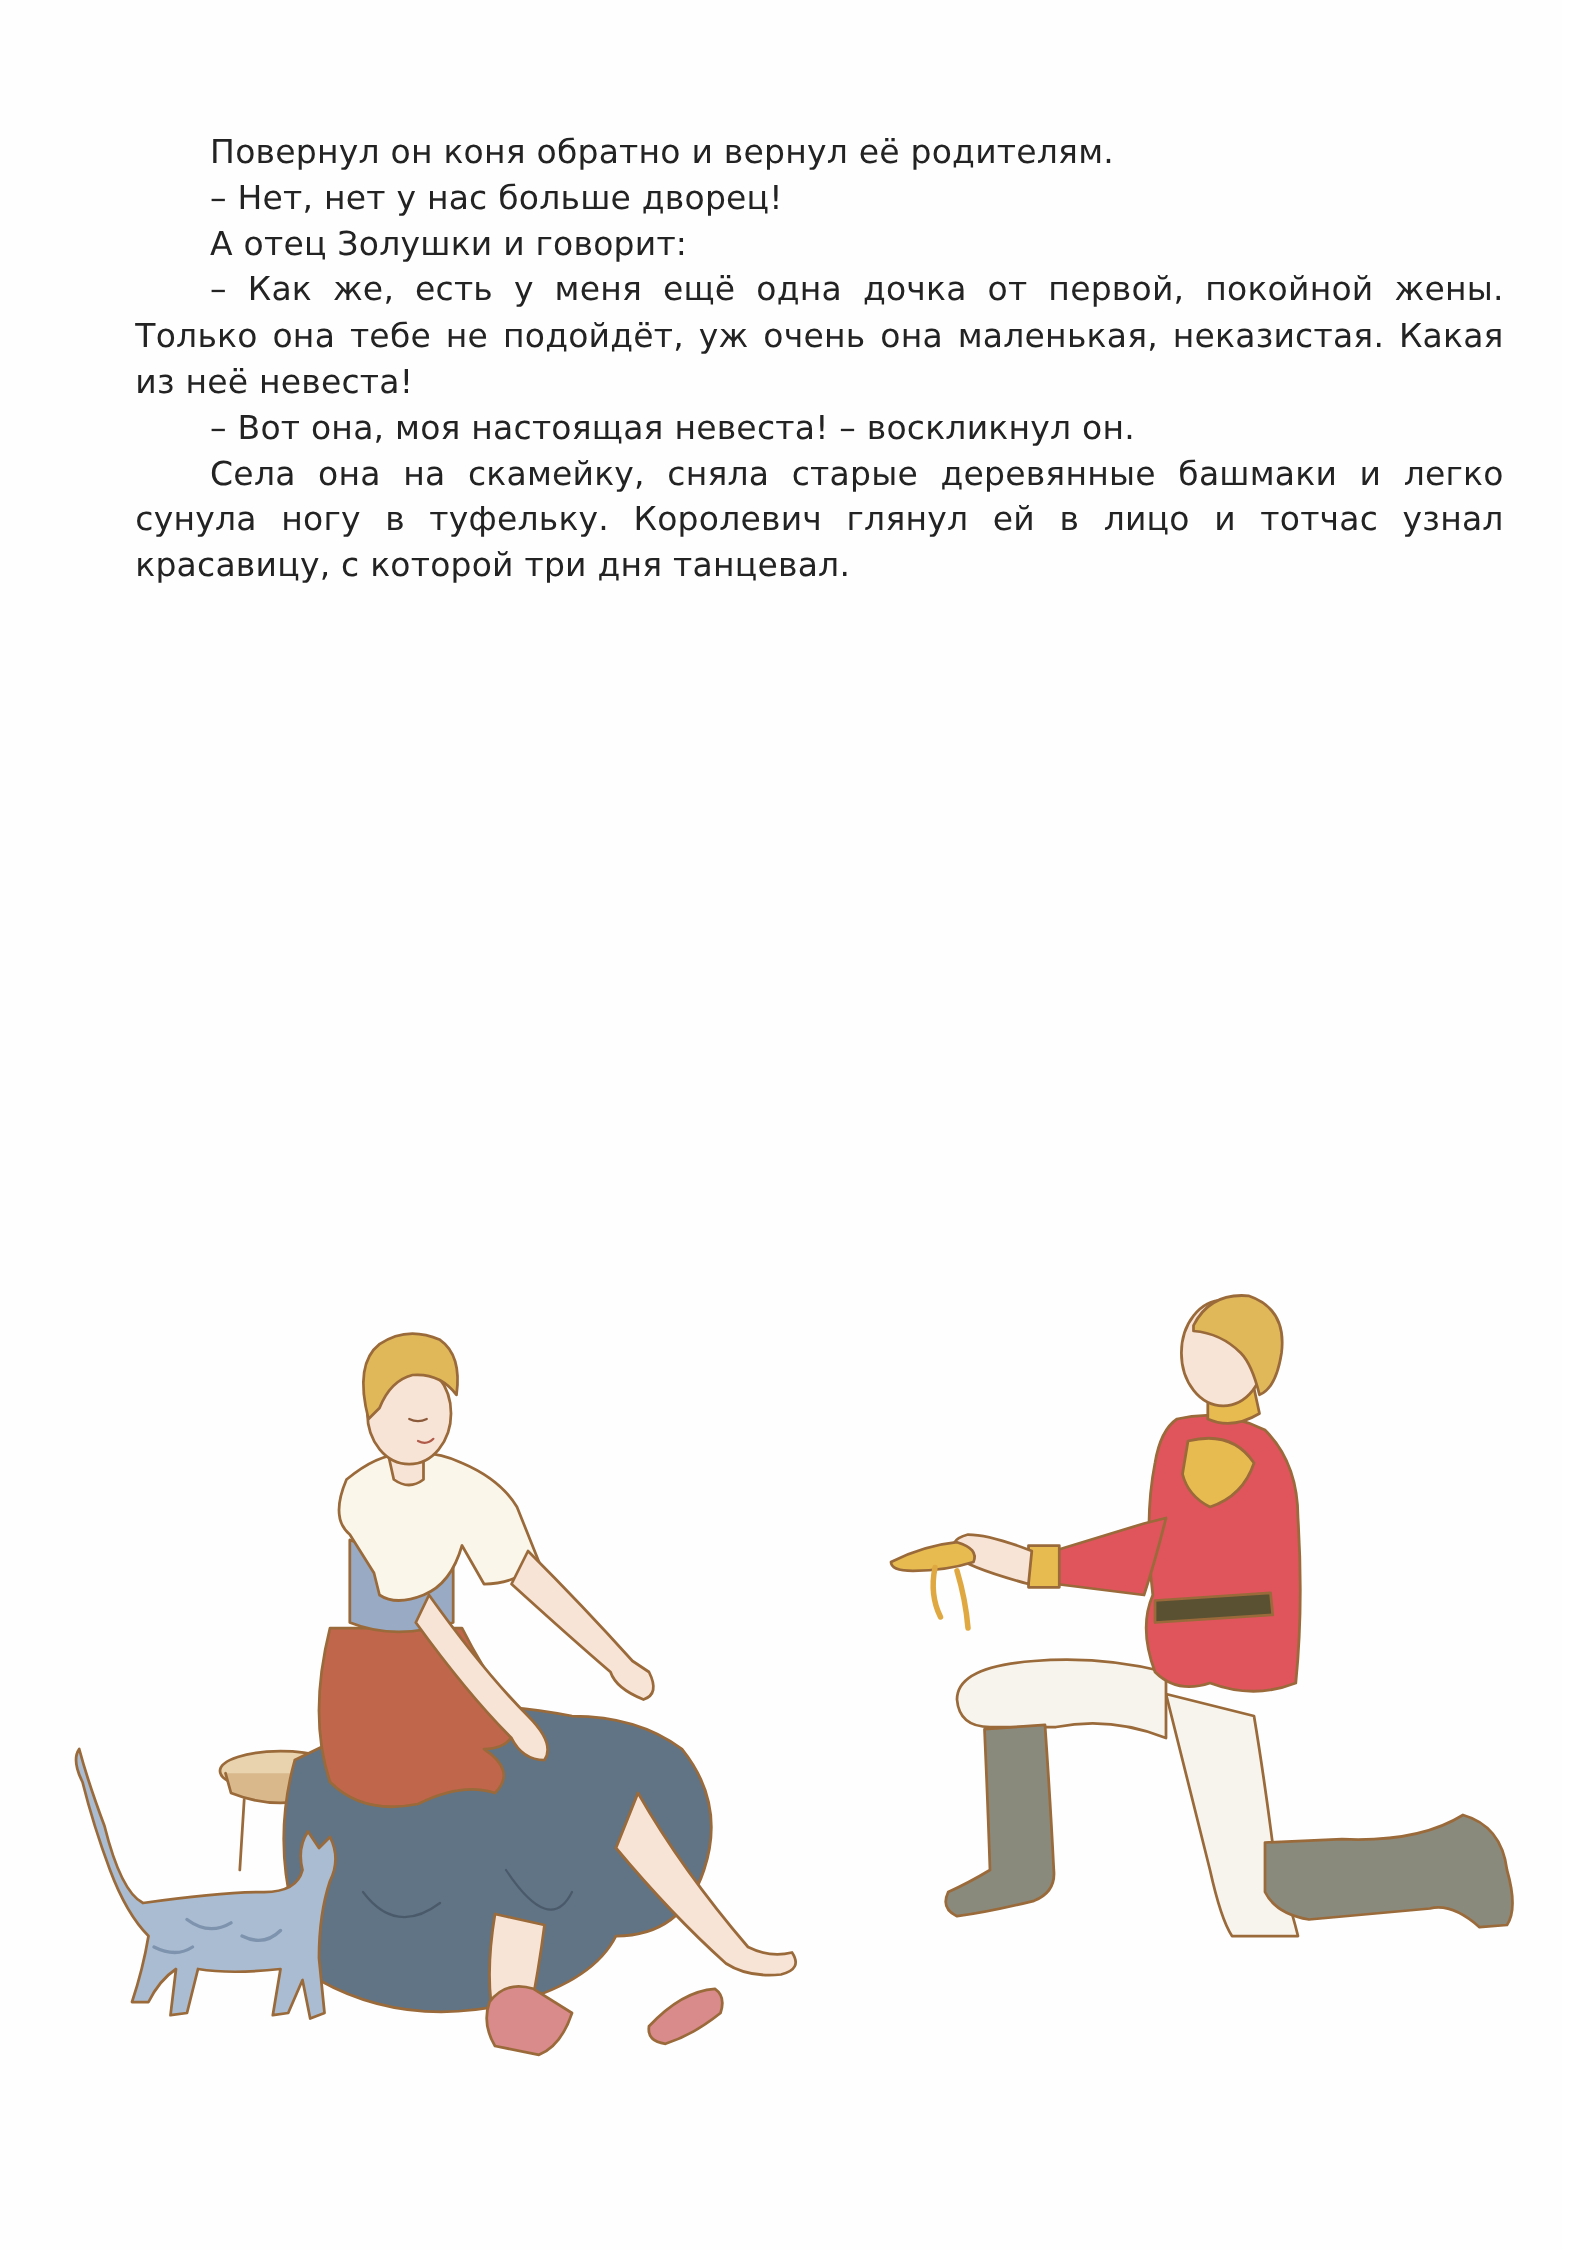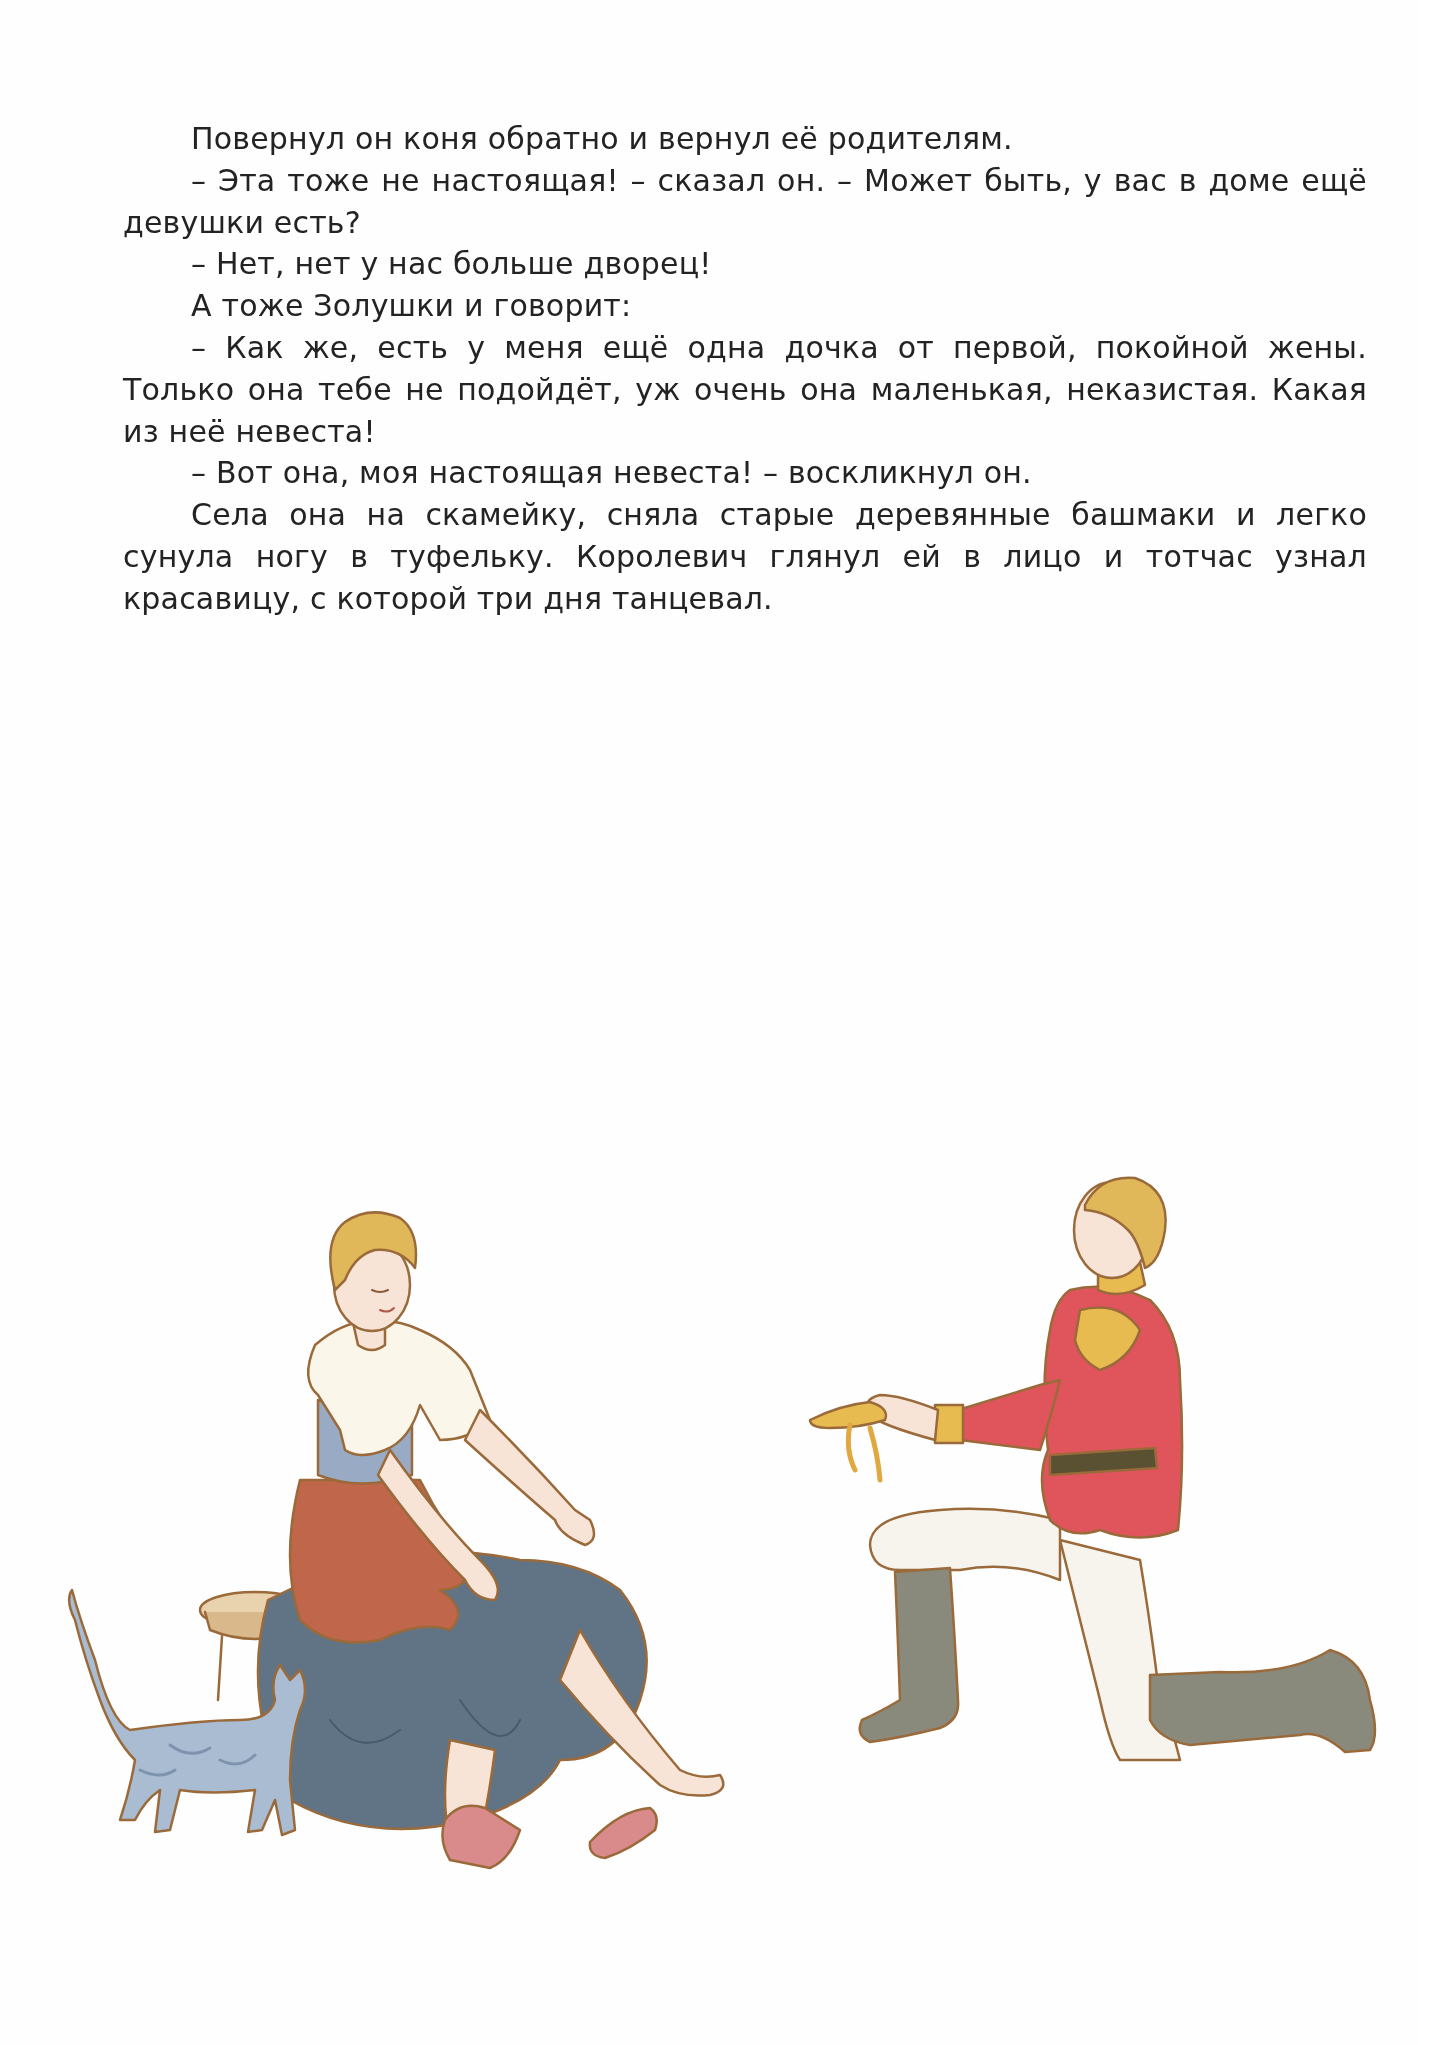--- a/index.html
+++ b/index.html
@@ -14,23 +14,22 @@
   .text-block p { margin: 0; text-indent: 68px; text-align: justify; text-align-last: left; }
   .illustration { position: absolute; left: 0; top: 1150px; width: 1445px; height: 880px; }
 </style>
 </head>
 <body>
 
 <div class="page">
 
   <div class="text-block">
     <p>Повернул он коня обратно и вернул её родителям.</p>
-    <p>– Эта тоже не настоящая! – сказал он. – Может быть, у вас в доме ещё девушки есть?</p>
     <p>– Нет, нет у нас больше дворец!</p>
-    <p>А тоже Золушки и говорит:</p>
+    <p>А отец Золушки и говорит:</p>
     <p>– Как же, есть у меня ещё одна дочка от первой, покойной жены. Только она тебе не подойдёт, уж очень она маленькая, неказистая. Какая из неё невеста!</p>
     <p>– Вот она, моя настоящая невеста! – воскликнул он.</p>
     <p>Села она на скамейку, сняла старые деревянные башмаки и легко сунула ногу в туфельку. Королевич глянул ей в лицо и тотчас узнал красавицу, с которой три дня танцевал.</p>
   </div>
 
   <svg class="illustration" viewBox="0 1150 1445 880" xmlns="http://www.w3.org/2000/svg" stroke="#9a6a3a" stroke-width="2.5" stroke-linejoin="round" stroke-linecap="round">
 
     <g>
 
       <g>

